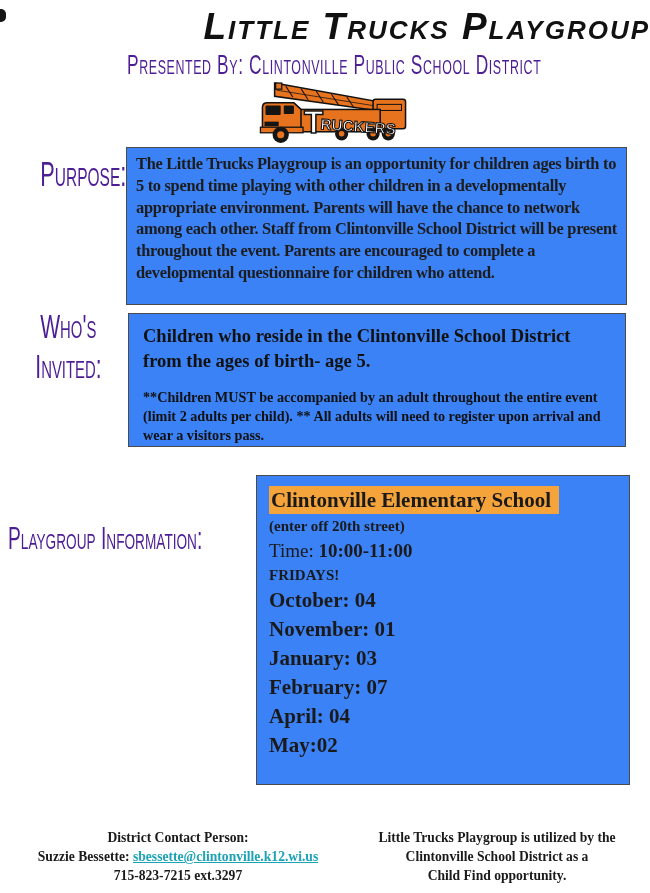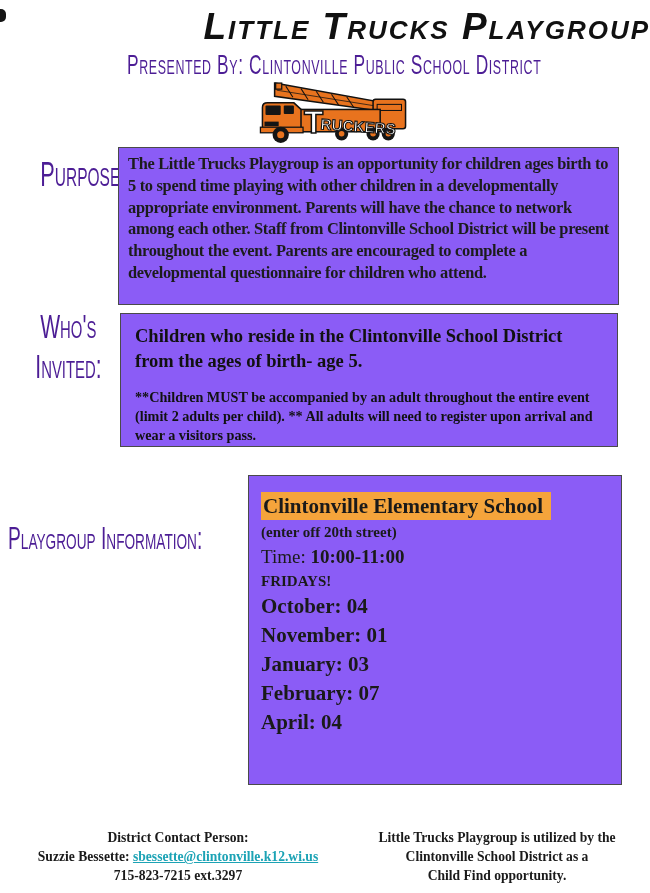--- a/index.html
+++ b/index.html
@@ -43,35 +43,36 @@
   .logo-wrap{position:absolute;left:255px;top:79px;width:158px;height:68px;}
   .logo-wrap svg{width:100%;height:100%;}
 
   
   .purpose-label{position:absolute;left:14px;top:156px;width:108px;text-align:center;font-size:35px;}
   .whos-label{position:absolute;left:14px;top:306px;width:108px;text-align:center;font-size:34px;line-height:40px;}
   .pg-label{position:absolute;left:8px;top:523px;width:245px;text-align:left;font-size:31px;}
 
   
   .box{
-    position:absolute;background:#8b5cf6;
+    position:absolute;background:#3b82f6;
     border:1.5px solid #4a4a4a;
     box-sizing:border-box;
+    margin-left:8px;
   }
   .purpose-box{left:118px;top:147px;width:501px;height:158px;padding:5px 9px;}
   .purpose-text{
     font-size:16.4px;line-height:21.8px;font-weight:bold;
     letter-spacing:-0.3px;color:#1c1c1c;
   }
 
   .whos-box{left:120px;top:313px;width:498px;height:134px;padding:10px 14px;text-align:left;}
   .invited-main{font-size:18.5px;line-height:25px;font-weight:bold;color:#111;}
   .invited-note{margin-top:14px;font-size:14.2px;line-height:19px;font-weight:bold;color:#111;}
 
-  .pg-box{left:248px;top:475px;width:374px;height:310px;padding:16px 12px;overflow:visible;}
+  .pg-box{left:248px;top:475px;width:374px;height:310px;padding:10px 12px;overflow:visible;}
   .school-line{font-size:21px;line-height:29px;font-weight:bold;}
   .school-hl{
     display:inline;
     padding:2px 8px 2px 2px;
     -webkit-box-decoration-break:clone;box-decoration-break:clone;
   }
   .entrance{font-size:15px;line-height:22px;font-weight:bold;}
   .time-row{font-size:19px;line-height:27px;}
   .time-label{font-weight:normal;}
   .time-value{font-weight:bold;}
@@ -171,20 +172,21 @@
       <span class="time-label">Time:</span>
       <span class="time-value">10:00-11:00</span>
     </div>
     <div class="day-note">FRIDAYS!</div>
     <div>
       <div class="date-item">October: 04</div>
       <div class="date-item">November: 01</div>
       <div class="date-item">January: 03</div>
       <div class="date-item">February: 07</div>
       <div class="date-item">April: 04</div>
+      <div class="date-item">May:02</div>
     </div>
   </div>
 
   <div class="footer-contact">
     <div>District Contact Person:</div>
     <div>
       <span>Suzzie Bessette:</span>
       <span class="email-link" id="email-link" style="color: rgb(28, 163, 181);">sbessette@clintonville.k12.wi.us</span>
     </div>
     <div>715-823-7215 ext.3297</div>

